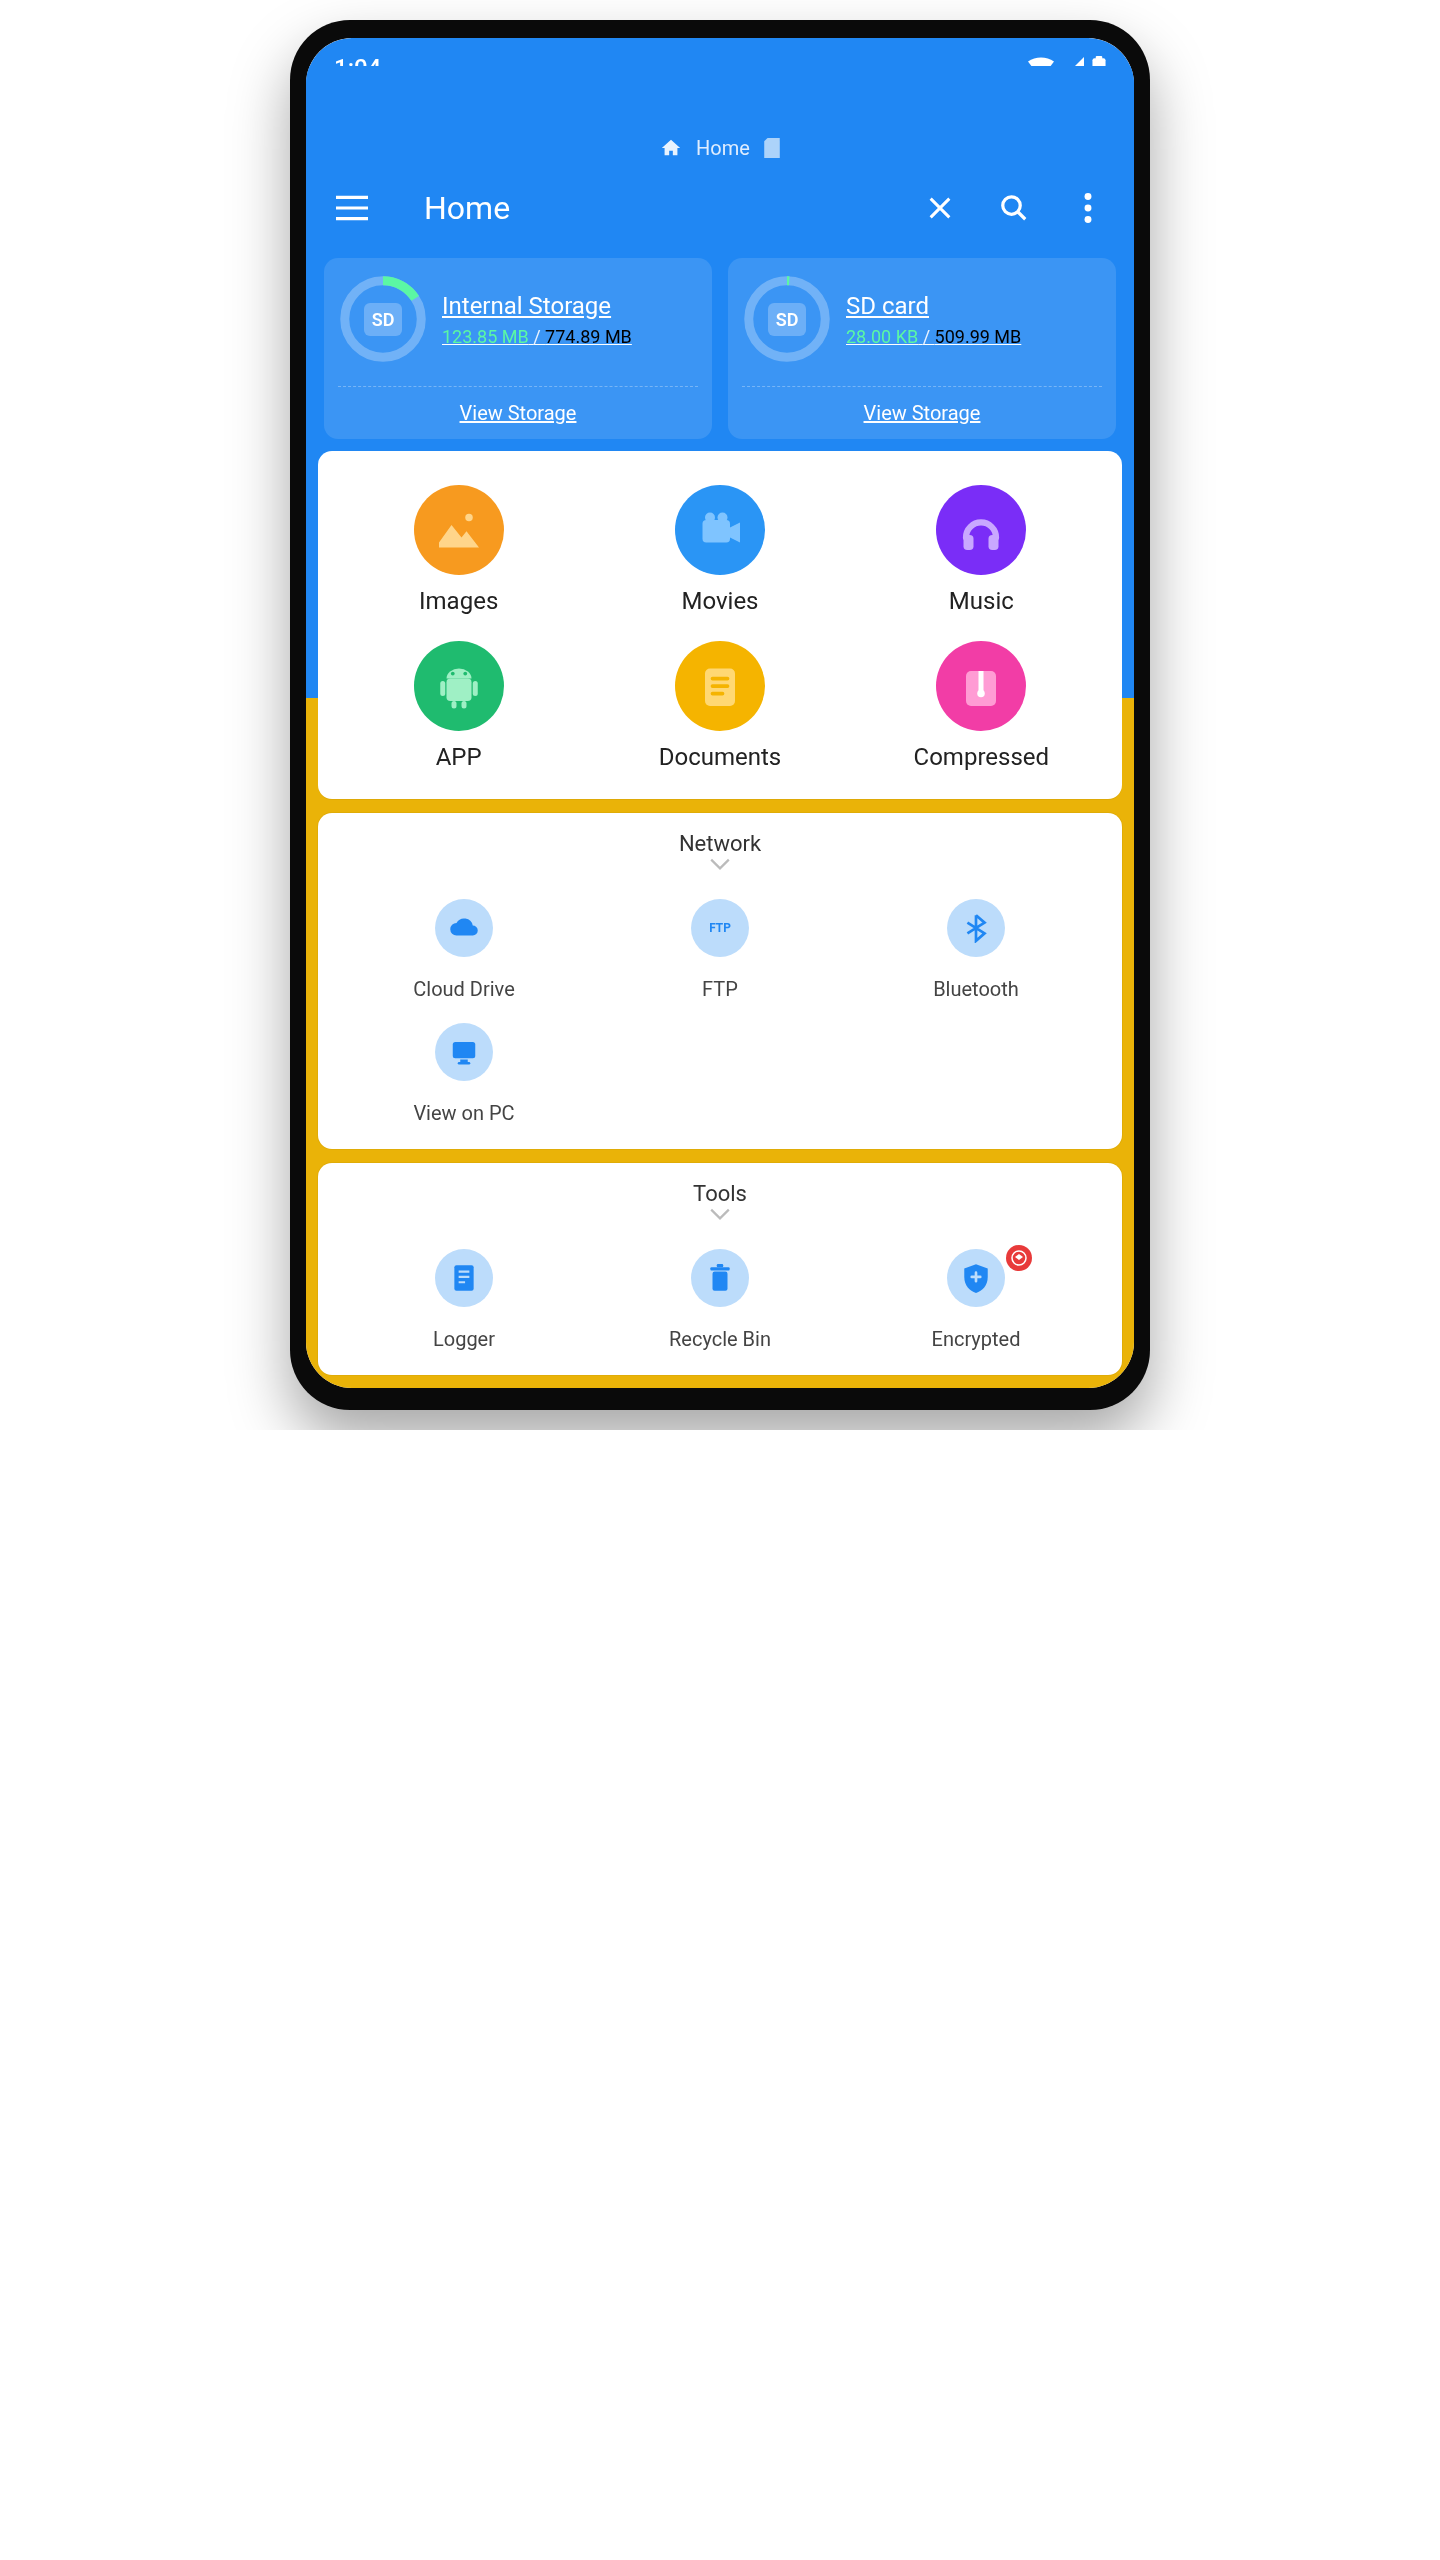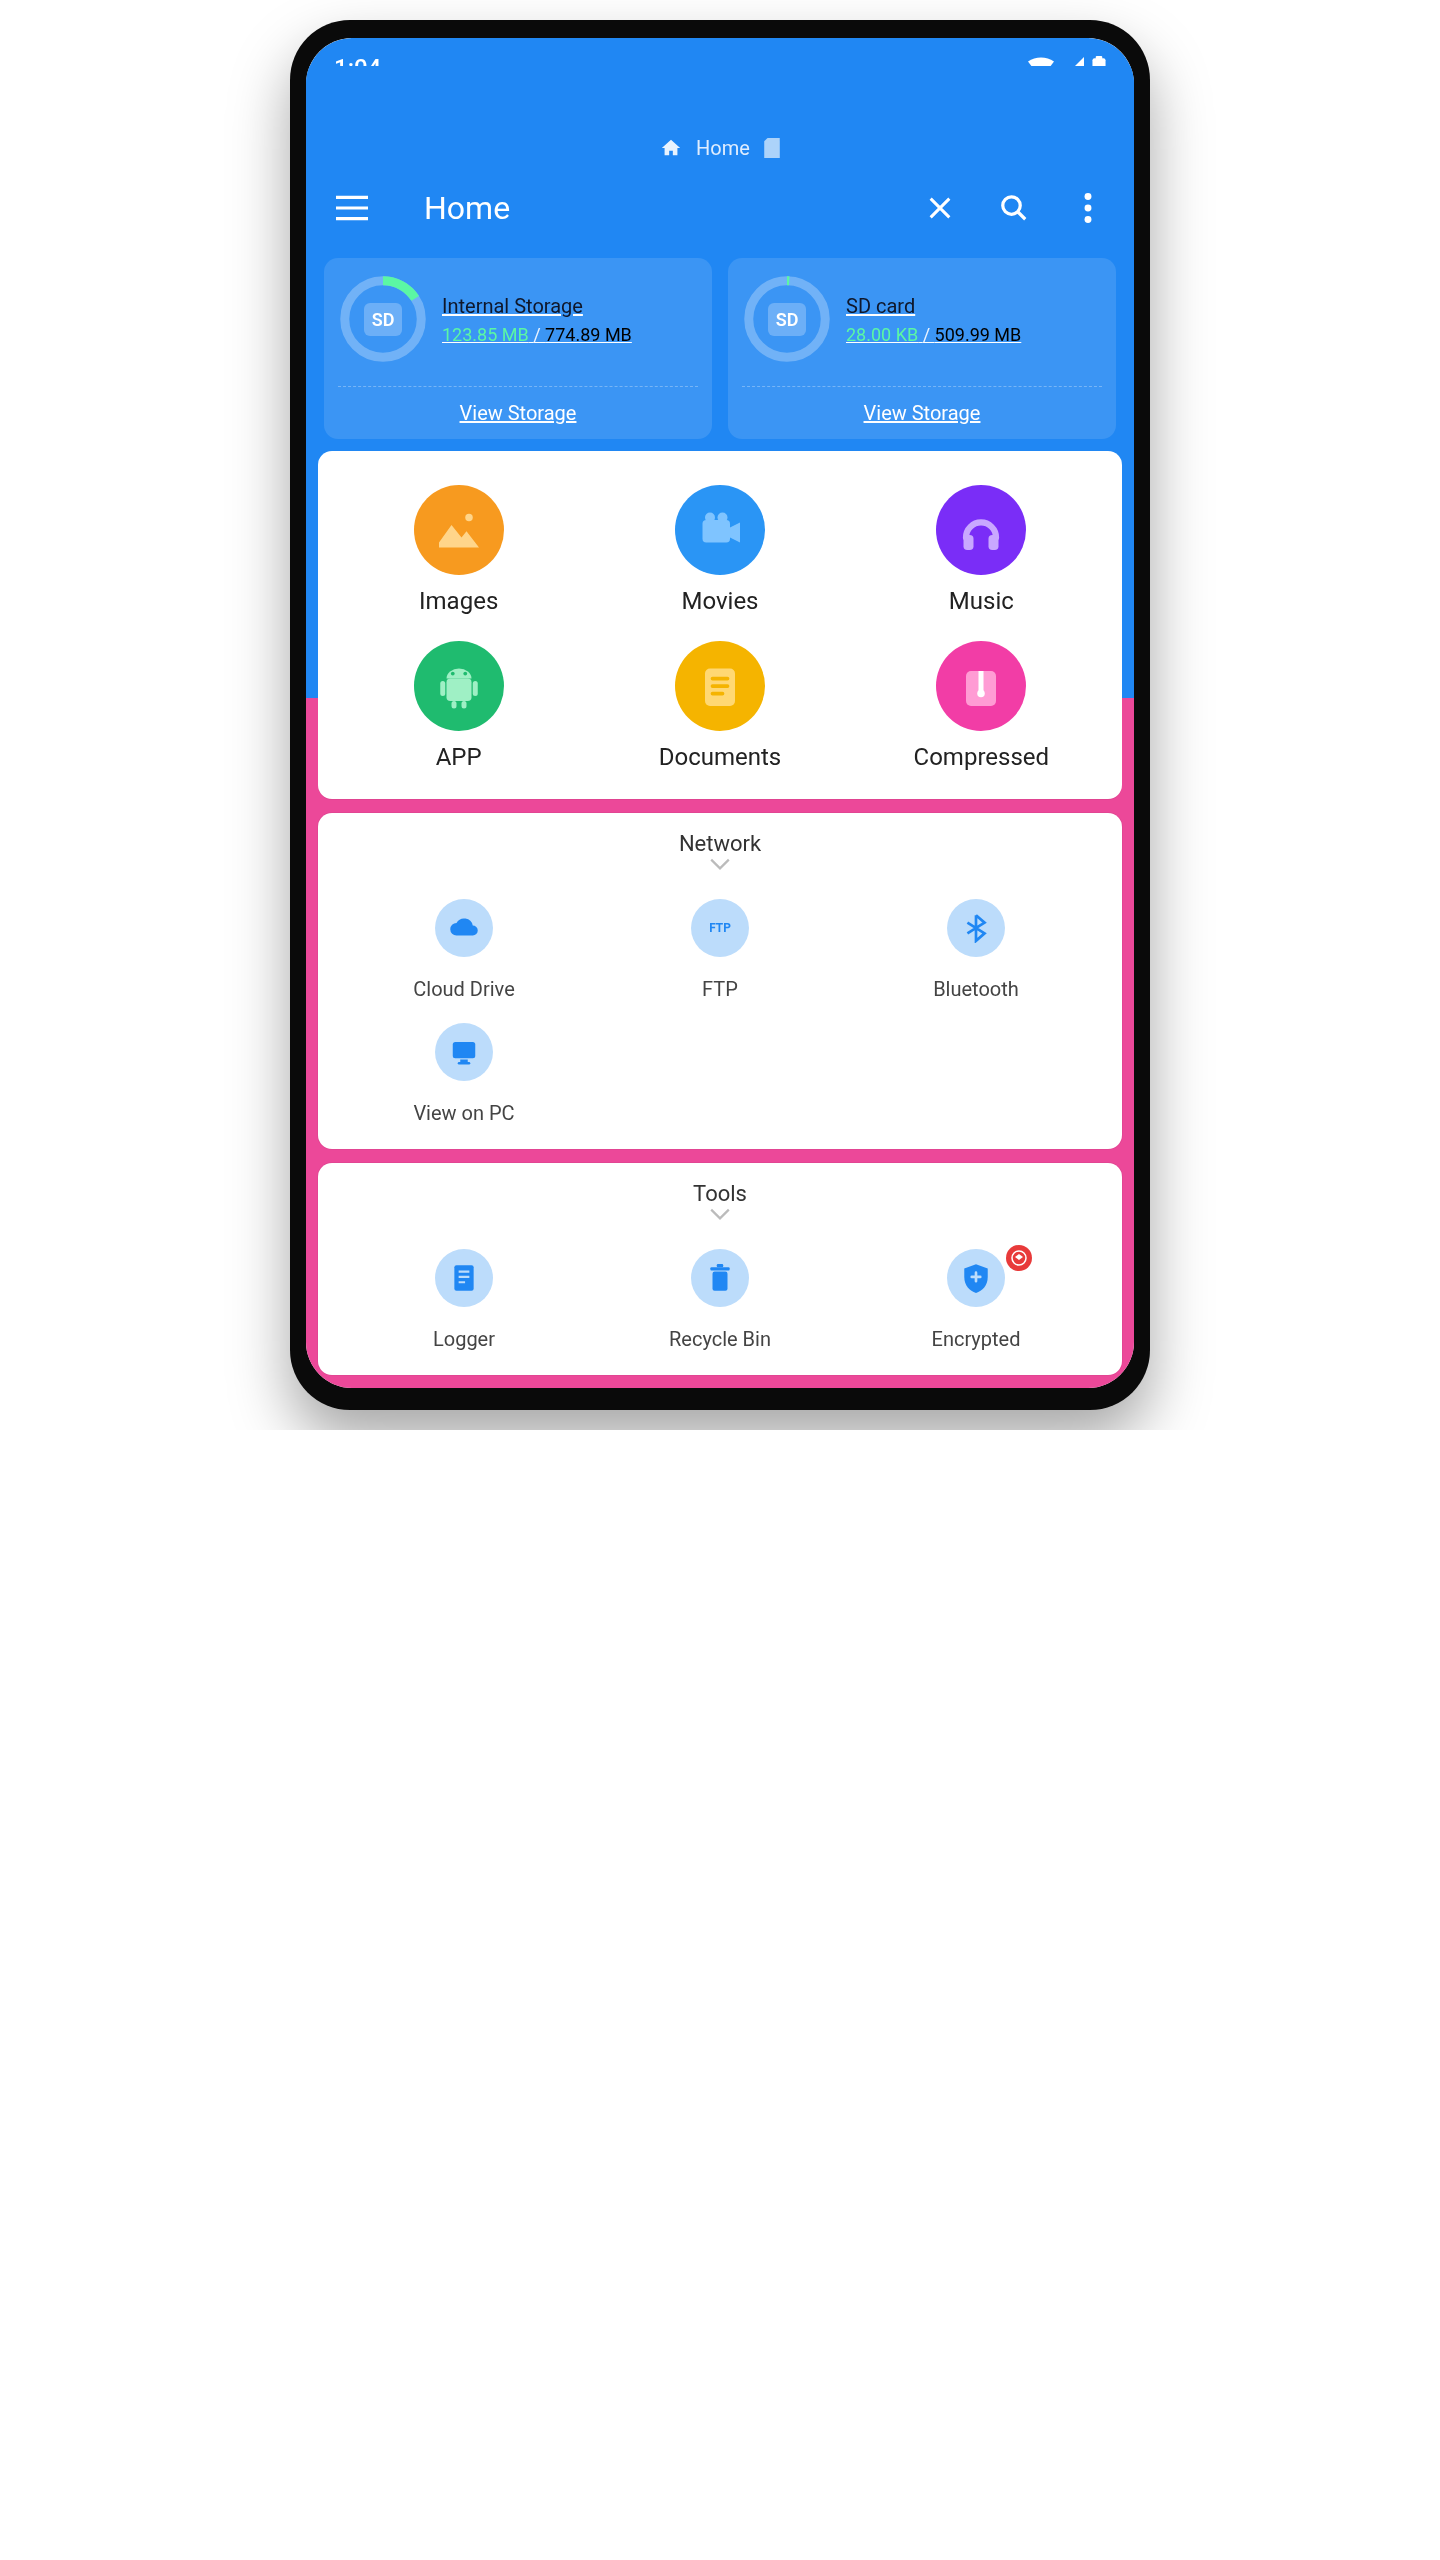--- a/index.html
+++ b/index.html
@@ -68,21 +68,21 @@
   .stor-main { display:flex; align-items:center; gap:14px; padding-bottom:22px;}
   .ring {
     width:90px; height:90px; position:relative;
   }
   .ring svg{width:100%;height:100%;}
   .ring .sd {
     position:absolute; inset:0; display:flex; align-items:center; justify-content:center;
     font-size:18px; font-weight:600; color:#fff;
   }
   .ring .sd span{background:rgba(255,255,255,.25); border-radius:6px; padding:6px 8px;}
-  .stor-title{font-size:20px; color:#0f172a;}
+  .stor-title{font-size:24px; color:#ffffff;}
   .stor-sub{font-size:18px; margin-top:6px;}
   .stor-sub .used{color:#5bf7a4;}
   .stor-sub .slash{color:#eaf3ff;}
   .stor-sub .total{color:#000000;}
   .stor-view{
     border-top:1px dashed rgba(255,255,255,.3);
     text-align:center; padding:14px 0; color:#ffffff; font-size:20px;
   }
 
   
@@ -117,21 +117,21 @@
     background:#bcdcfb; display:flex; align-items:center; justify-content:center;
     color:#2087f3;
   }
   .mini-lbl{ font-size:20px; color:#444; }
   .badge{
     position:absolute; top:-4px; right:72px;
     width:26px; height:26px; border-radius:50%;
     background:#e83a3a; display:flex; align-items:center; justify-content:center;
   }
 
-  .under { background:#ec4899; flex:1; }
+  .under { background:#eab308; flex:1; }
 
   .bluefill{ position:absolute; left:0; right:0; top:0; height:660px; background:#2087f3; border-radius:46px 46px 0 0;}
   .layer{ position:relative; z-index:2;}
 
   .white-stack{ position:relative; z-index:3; margin-top:-4px;}
 </style>
 </head>
 <body>
 
 <div class="phone">

